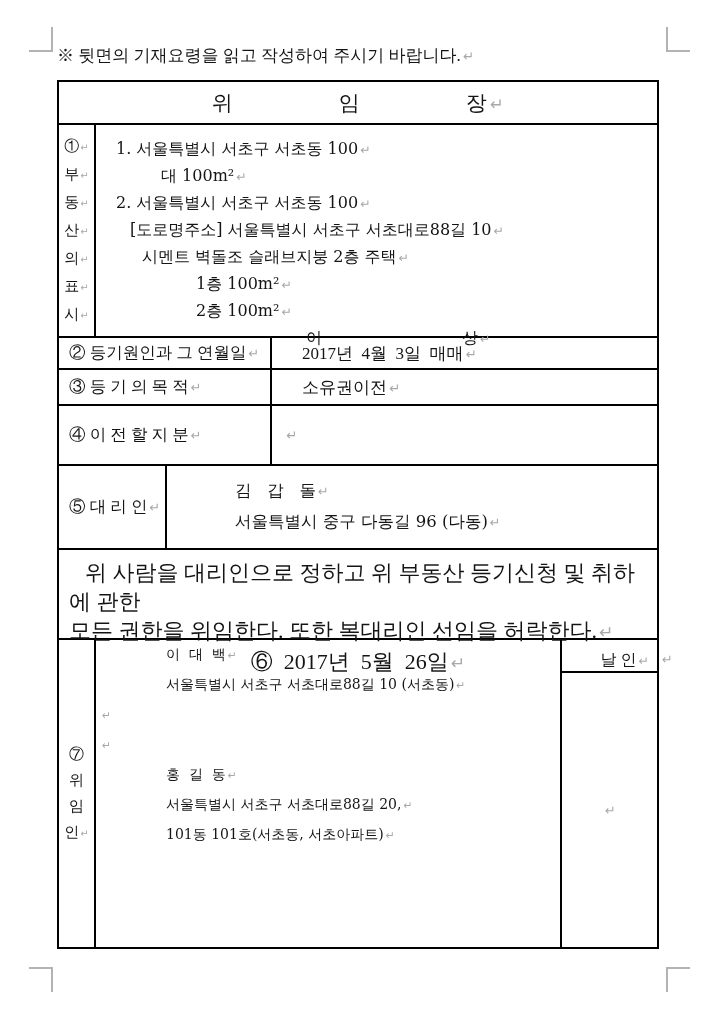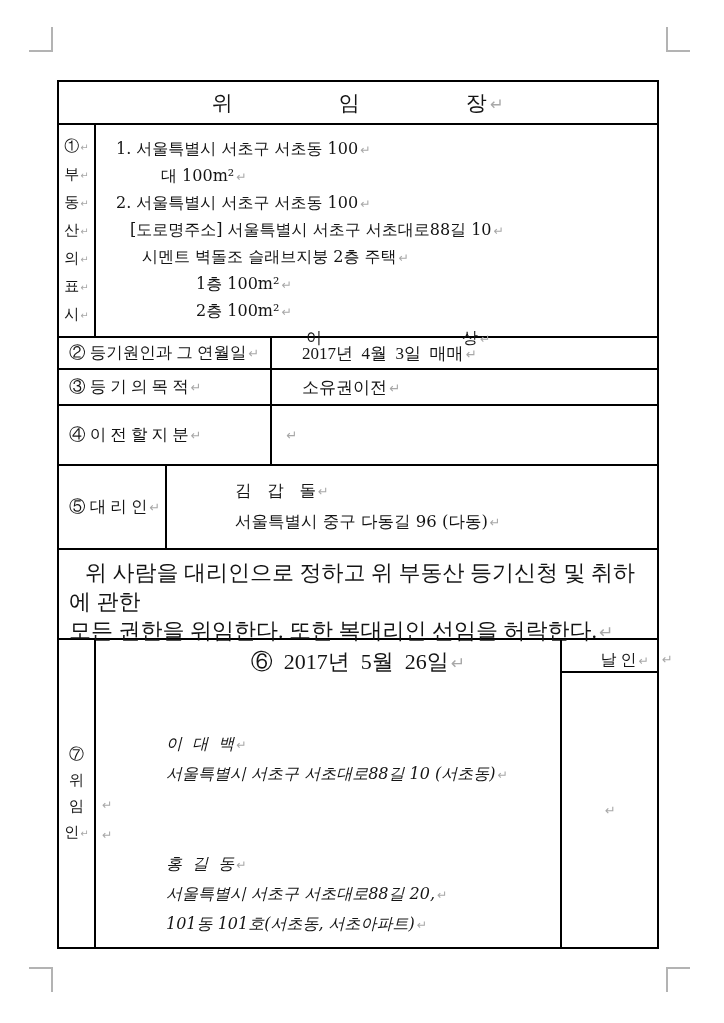--- a/index.html
+++ b/index.html
@@ -59,38 +59,39 @@
   .agent-label { width:108px; font-size:16.5px; padding-left:10px; }
   .agent-content { flex:1; display:flex; flex-direction:column; justify-content:center; padding-left:28px; font-size:16.5px; line-height:30px;margin-left:40px; }
 
   
   .row-deleg { height:90px; flex-direction:column; padding:8px 10px 0 10px; font-size:22px; line-height:29px; }
   .deleg-l1 { text-indent:16px; }
   .deleg-date { text-align:center; }
 
   
   .row-principal { height:309px; }
-  .principal-content { flex:1; display:flex; flex-direction:column; justify-content:flex-end; font-size:16px; line-height:29px; padding-bottom:8px;font-style:italic; }
+  .principal-content { flex:1; display:flex; flex-direction:column; justify-content:flex-start; font-size:14px; line-height:29px; padding-bottom:8px; }
   .entry-line { padding-left:70px; white-space:pre-wrap; }
   .empty-line { padding-left:4px; }
   .seal-col { width:97px; border-left:2px solid #000; display:flex; flex-direction:column; }
   .seal-head { height:33px; border-bottom:2px solid #000; display:flex; align-items:flex-end; justify-content:flex-end; padding-right:8px; font-size:16px; white-space:pre-wrap; }
   .seal-body { flex:1; display:flex; align-items:center; justify-content:center; }
   .seal-body .pil { font-size:13px; }
 </style>
 </head>
 <body>
 
 <div class="page">
 
   <div class="mark tl"></div>
   <div class="mark tr"></div>
   <div class="mark bl"></div>
   <div class="mark br"></div>
 
+  <div class="note">※ 뒷면의 기재요령을 읽고 작성하여 주시기 바랍니다.<span class="pil">↵</span></div>
 
   <span class="pil-out">↵</span>
 
   <div class="doc-table">
 
     <div class="trow row-title">
       <span>위</span>
       <span>임</span>
       <span>장<span class="pil">↵</span></span>
     </div>

